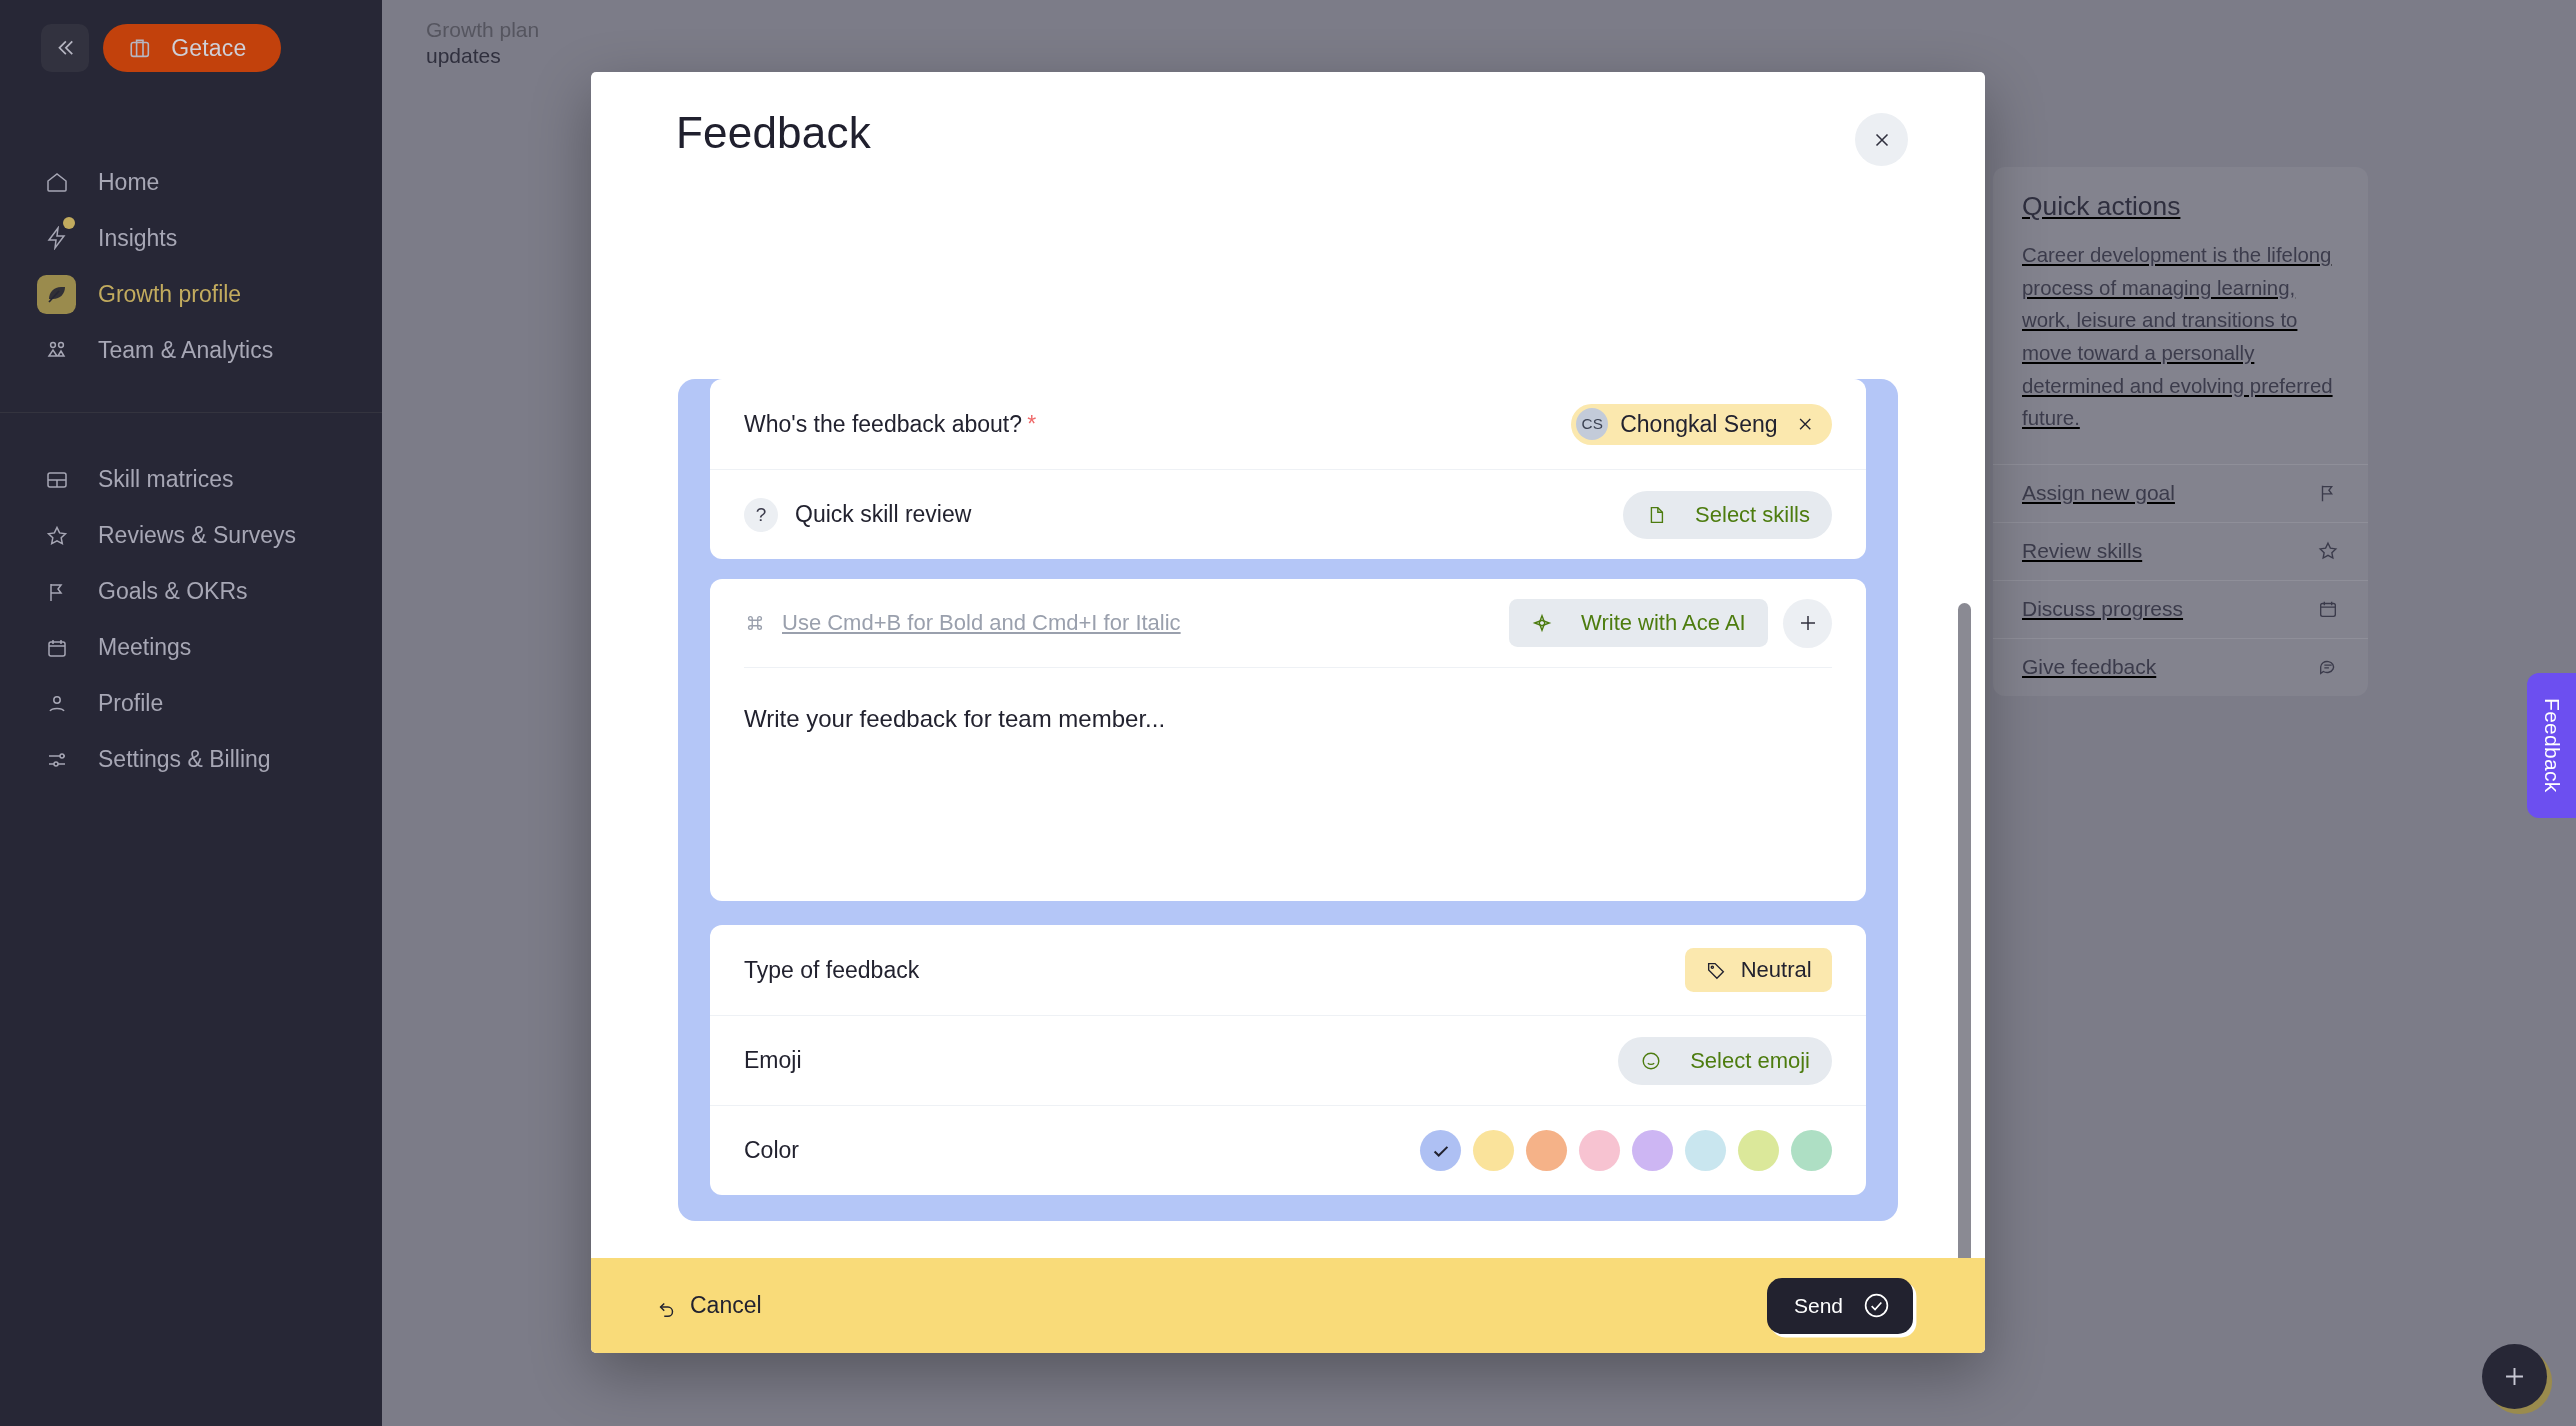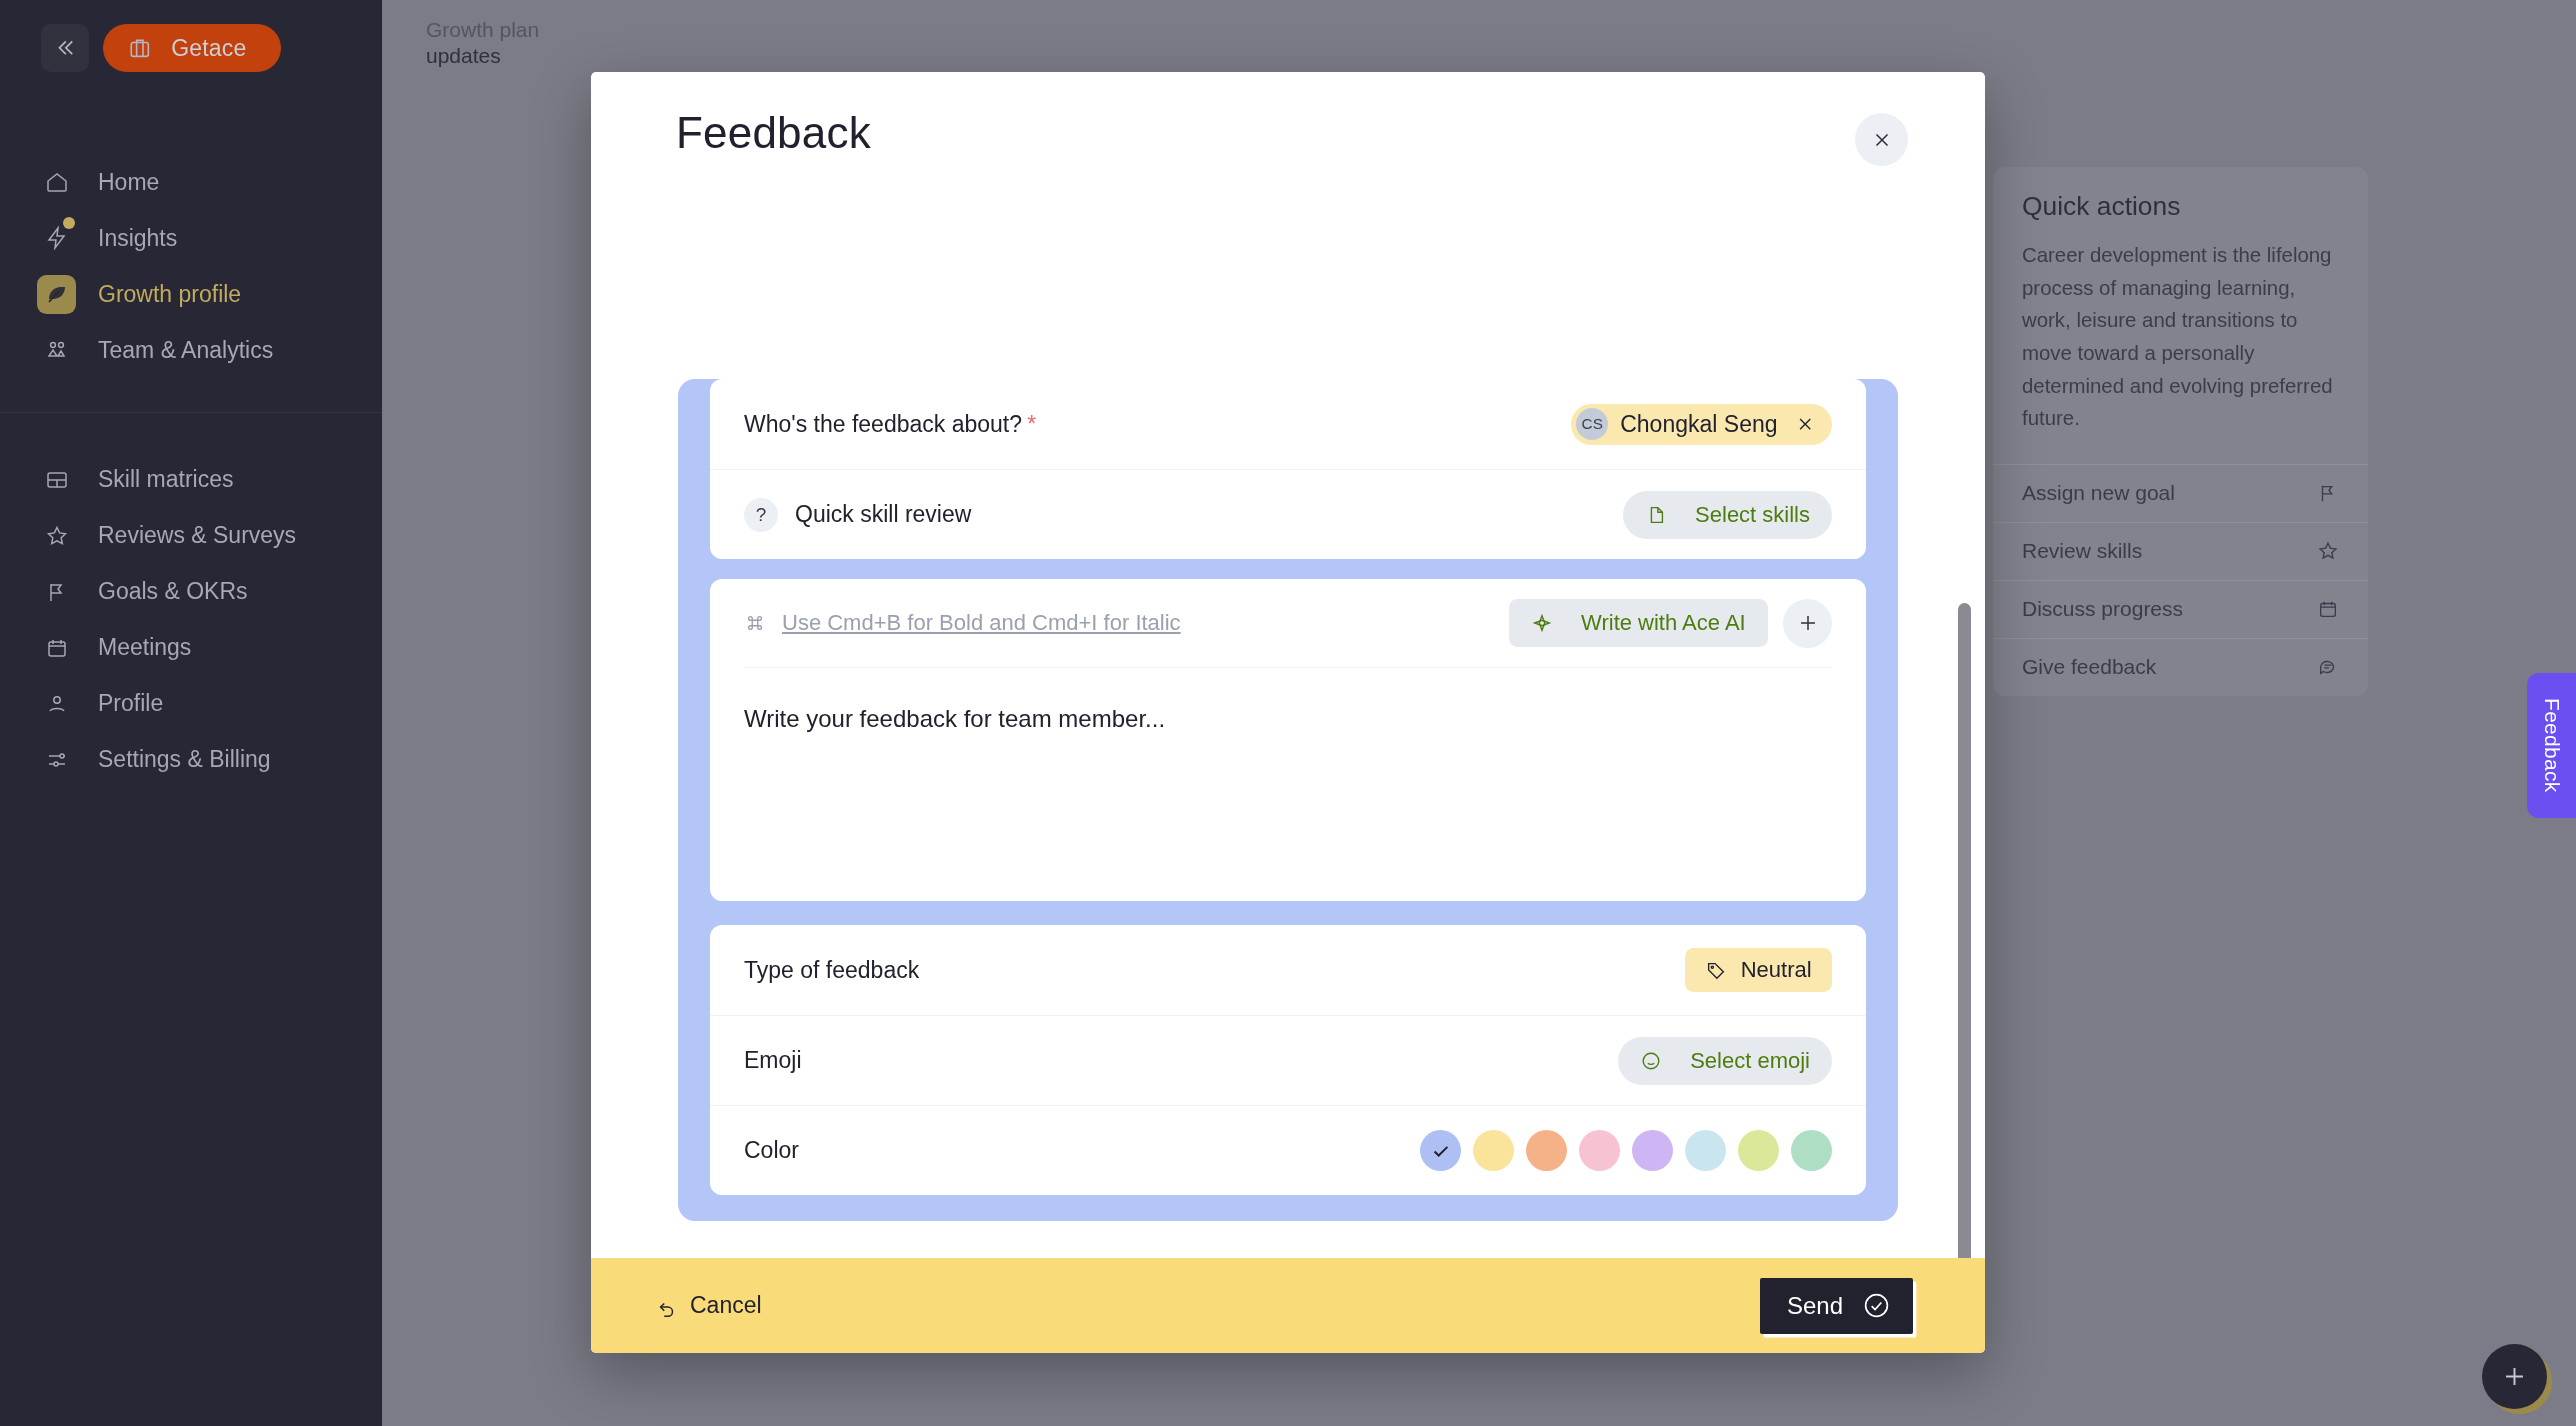--- a/index.html
+++ b/index.html
@@ -58,21 +58,21 @@
     position: absolute; left: 426px; top: 17px; width: 204px;
     font-size: 21px; line-height: 1.25; color: #3b3b4c;
   }
   .breadcrumb .b1 { color: #55555f; }
   .breadcrumb .b2 { color: #30303e; }
 
   
   .quick-panel {
     position: absolute; left: 1993px; top: 167px; width: 375px;
     background: rgba(255,255,255,0.055);
-    border-radius: 12px; overflow: hidden;
+    border-radius: 12px; overflow: hidden; text-decoration: underline;
   }
   .qp-title { font-size: 26.4px; color: #2f2f3f; padding: 24px 29px 0 29px; }
   .qp-desc {
     font-size: 20.4px; line-height: 1.6; color: #3c3c4c;
     padding: 17px 29px 29px 29px;
   }
   .qp-row {
     display: flex; align-items: center; justify-content: space-between;
     padding: 0 29px; height: 58px; border-top: 0.9px solid rgba(255,255,255,0.10);
     cursor: pointer;
@@ -200,22 +200,22 @@
     flex: 0 0 95px; height: 95px; background: #f9db79;
     display: flex; align-items: center; justify-content: space-between;
     padding: 0 72px 0 65px;
   }
   .cancel-btn {
     display: flex; align-items: flex-end; gap: 12px;
     font-size: 23px; color: #22222f; cursor: pointer; background: none; border: none;
   }
   .send-btn {
     display: flex; align-items: center; gap: 19px;
-    background: #22222f; color: #fff; border: none; border-radius: 2px;
-    height: 56px; padding: 0 22px 0 27px; font-size: 24px; cursor: pointer;
+    background: #22222f; color: #fff; border: none; border-radius: 15px;
+    height: 56px; padding: 0 22px 0 27px; font-size: 21px; cursor: pointer;
     box-shadow: 3.4px 3.4px 0 #fff;
   }
   svg { display: block; }
 </style>
 </head>
 <body>
 
 <div id="root">
 
   <div class="sidebar">

